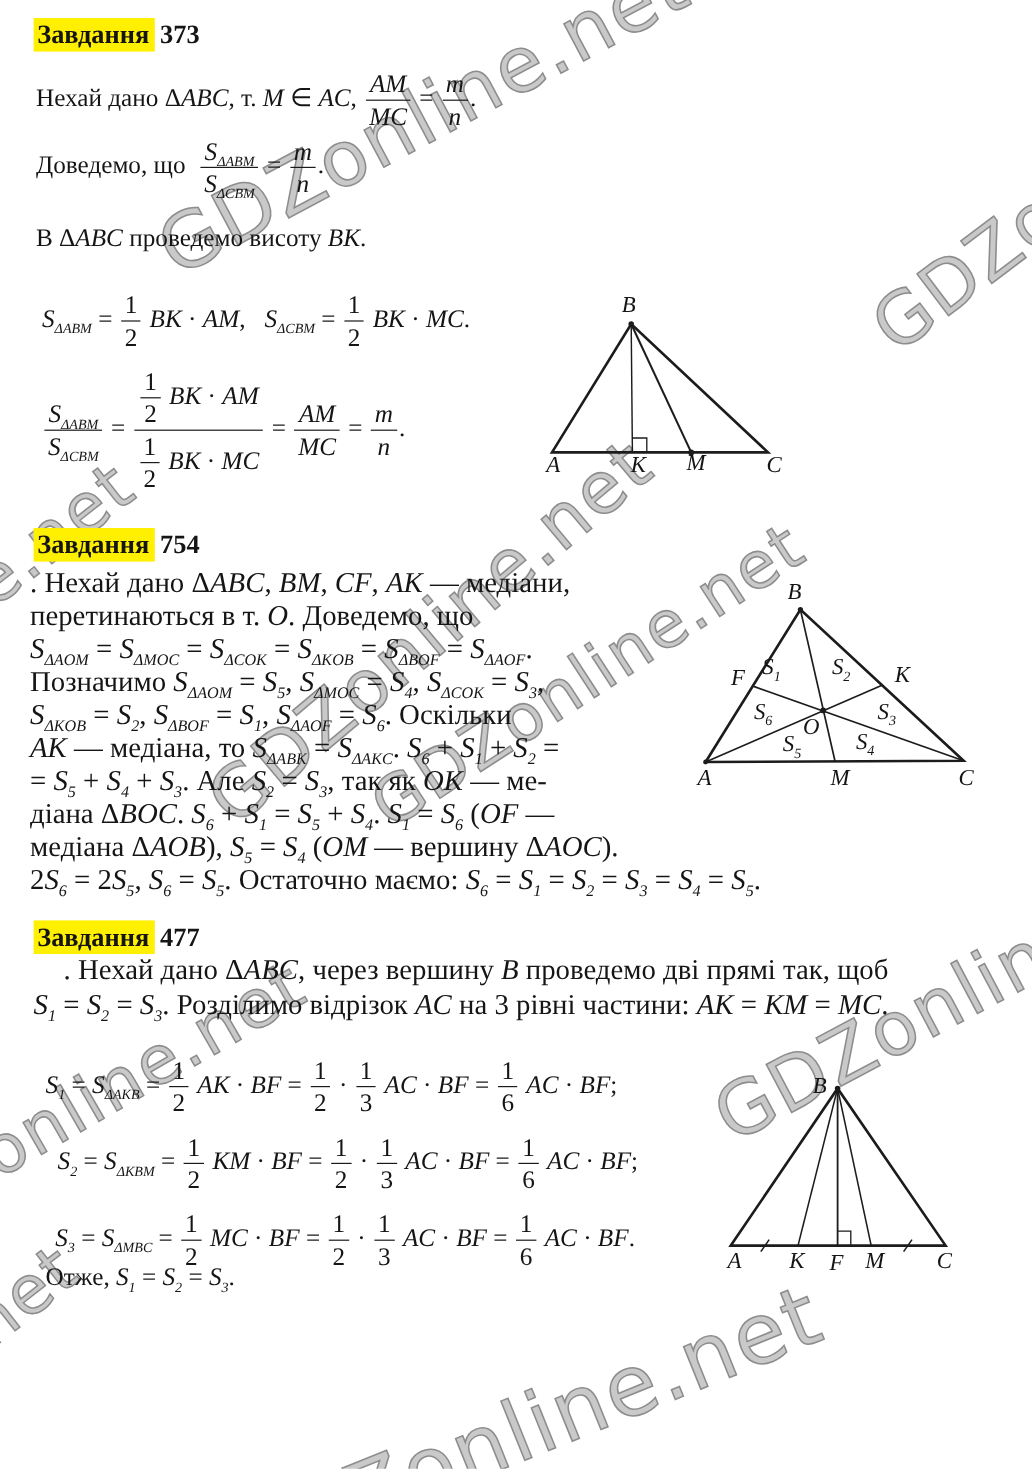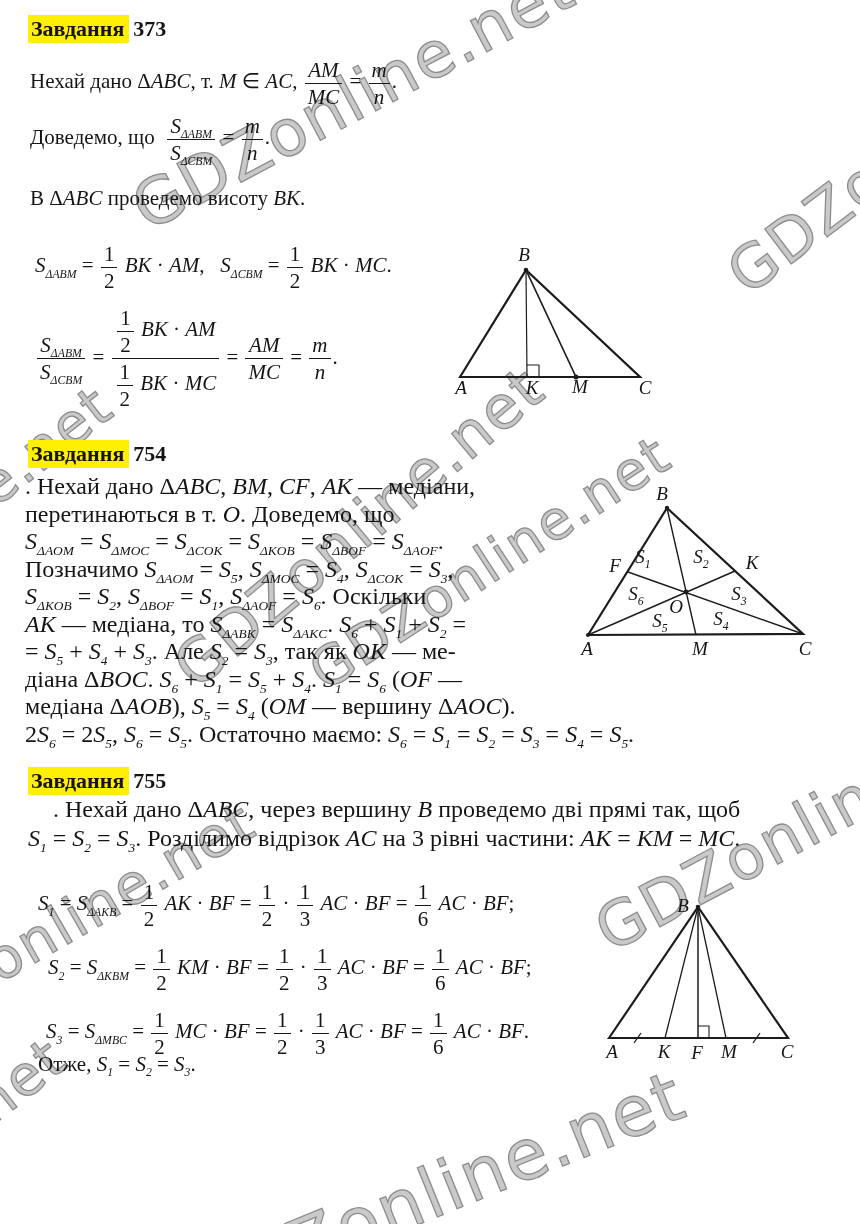--- a/index.html
+++ b/index.html
@@ -112,21 +112,21 @@
             <span class="fig-label" style="left: 126px; top: 79px; text-align: right;">S<sub class="ms">2</sub></span>
             <span class="fig-label" style="left: 61px; top: 116px;">S<sub class="ms">6</sub></span>
             <span class="fig-label" style="left: 164px; top: 116px;">S<sub class="ms">3</sub></span>
             <span class="fig-label" style="left: 85px; top: 143px;">S<sub class="ms">5</sub></span>
             <span class="fig-label" style="left: 146px; top: 141px;">S<sub class="ms">4</sub></span>
           </div>
       </div>
     </section>
 
     <section>
-      <div class="heading" style="left:28px;top:768px"><span class="hl">Завдання</span><span class="hnum">755</span></div>
+      <div class="heading" style="left:28px;top:768px"><span class="hl">Завдання</span><span class="hnum">477</span></div>
       <div class="lines lh755" style="left:28px;top:795px">
           <div class="fline"><span class="mt">. Нехай дано Δ</span><span class="mi">ABC</span><span class="mt">, через вершину </span><span class="mi">B</span><span class="mt"> проведемо дві прямі так, щоб</span></div>
           <div class="fline"><span class="mi">S</span><sub class="ms">1</sub><span class="mt"> = </span><span class="mi">S</span><sub class="ms">2</sub><span class="mt"> = </span><span class="mi">S</span><sub class="ms">3</sub><span class="mt">. Розділимо відрізок </span><span class="mi">AC</span><span class="mt"> на 3 рівні частини: </span><span class="mi">AK</span><span class="mt"> = </span><span class="mi">KM</span><span class="mt"> = </span><span class="mi">MC</span><span class="mt">.</span></div>
         </div>
       <div class="math" style="left:38px;top:880px"><span class="mi">S</span><sub class="ms">1</sub><span class="mt"> = </span><span class="mi">S</span><sub class="ms">ΔAKB</sub><span class="mt"> = </span><span class="frac"><span class="num"><span class="mt">1</span></span><span class="den"><span class="mt">2</span></span></span><span class="mt"> </span><span class="mi">AK</span><span class="mt"> · </span><span class="mi">BF</span><span class="mt"> = </span><span class="frac"><span class="num"><span class="mt">1</span></span><span class="den"><span class="mt">2</span></span></span><span class="mt"> · </span><span class="frac"><span class="num"><span class="mt">1</span></span><span class="den"><span class="mt">3</span></span></span><span class="mt"> </span><span class="mi">AC</span><span class="mt"> · </span><span class="mi">BF</span><span class="mt"> = </span><span class="frac"><span class="num"><span class="mt">1</span></span><span class="den"><span class="mt">6</span></span></span><span class="mt"> </span><span class="mi">AC</span><span class="mt"> · </span><span class="mi">BF</span><span class="mt">;</span></div>
       <div class="math" style="left:48px;top:944px"><span class="mi">S</span><sub class="ms">2</sub><span class="mt"> = </span><span class="mi">S</span><sub class="ms">ΔKBM</sub><span class="mt"> = </span><span class="frac"><span class="num"><span class="mt">1</span></span><span class="den"><span class="mt">2</span></span></span><span class="mt"> </span><span class="mi">KM</span><span class="mt"> · </span><span class="mi">BF</span><span class="mt"> = </span><span class="frac"><span class="num"><span class="mt">1</span></span><span class="den"><span class="mt">2</span></span></span><span class="mt"> · </span><span class="frac"><span class="num"><span class="mt">1</span></span><span class="den"><span class="mt">3</span></span></span><span class="mt"> </span><span class="mi">AC</span><span class="mt"> · </span><span class="mi">BF</span><span class="mt"> = </span><span class="frac"><span class="num"><span class="mt">1</span></span><span class="den"><span class="mt">6</span></span></span><span class="mt"> </span><span class="mi">AC</span><span class="mt"> · </span><span class="mi">BF</span><span class="mt">;</span></div>
       <div class="math" style="left:46px;top:1008px"><span class="mi">S</span><sub class="ms">3</sub><span class="mt"> = </span><span class="mi">S</span><sub class="ms">ΔMBC</sub><span class="mt"> = </span><span class="frac"><span class="num"><span class="mt">1</span></span><span class="den"><span class="mt">2</span></span></span><span class="mt"> </span><span class="mi">MC</span><span class="mt"> · </span><span class="mi">BF</span><span class="mt"> = </span><span class="frac"><span class="num"><span class="mt">1</span></span><span class="den"><span class="mt">2</span></span></span><span class="mt"> · </span><span class="frac"><span class="num"><span class="mt">1</span></span><span class="den"><span class="mt">3</span></span></span><span class="mt"> </span><span class="mi">AC</span><span class="mt"> · </span><span class="mi">BF</span><span class="mt"> = </span><span class="frac"><span class="num"><span class="mt">1</span></span><span class="den"><span class="mt">6</span></span></span><span class="mt"> </span><span class="mi">AC</span><span class="mt"> · </span><span class="mi">BF</span><span class="mt">.</span></div>
       <div class="math" style="left:38px;top:1052px"><span class="mt">Отже, </span><span class="mi">S</span><sub class="ms">1</sub><span class="mt"> = </span><span class="mi">S</span><sub class="ms">2</sub><span class="mt"> = </span><span class="mi">S</span><sub class="ms">3</sub><span class="mt">.</span></div>
 
       <div class="figure" style="left:595px;top:892px;width:215px;height:172px">

